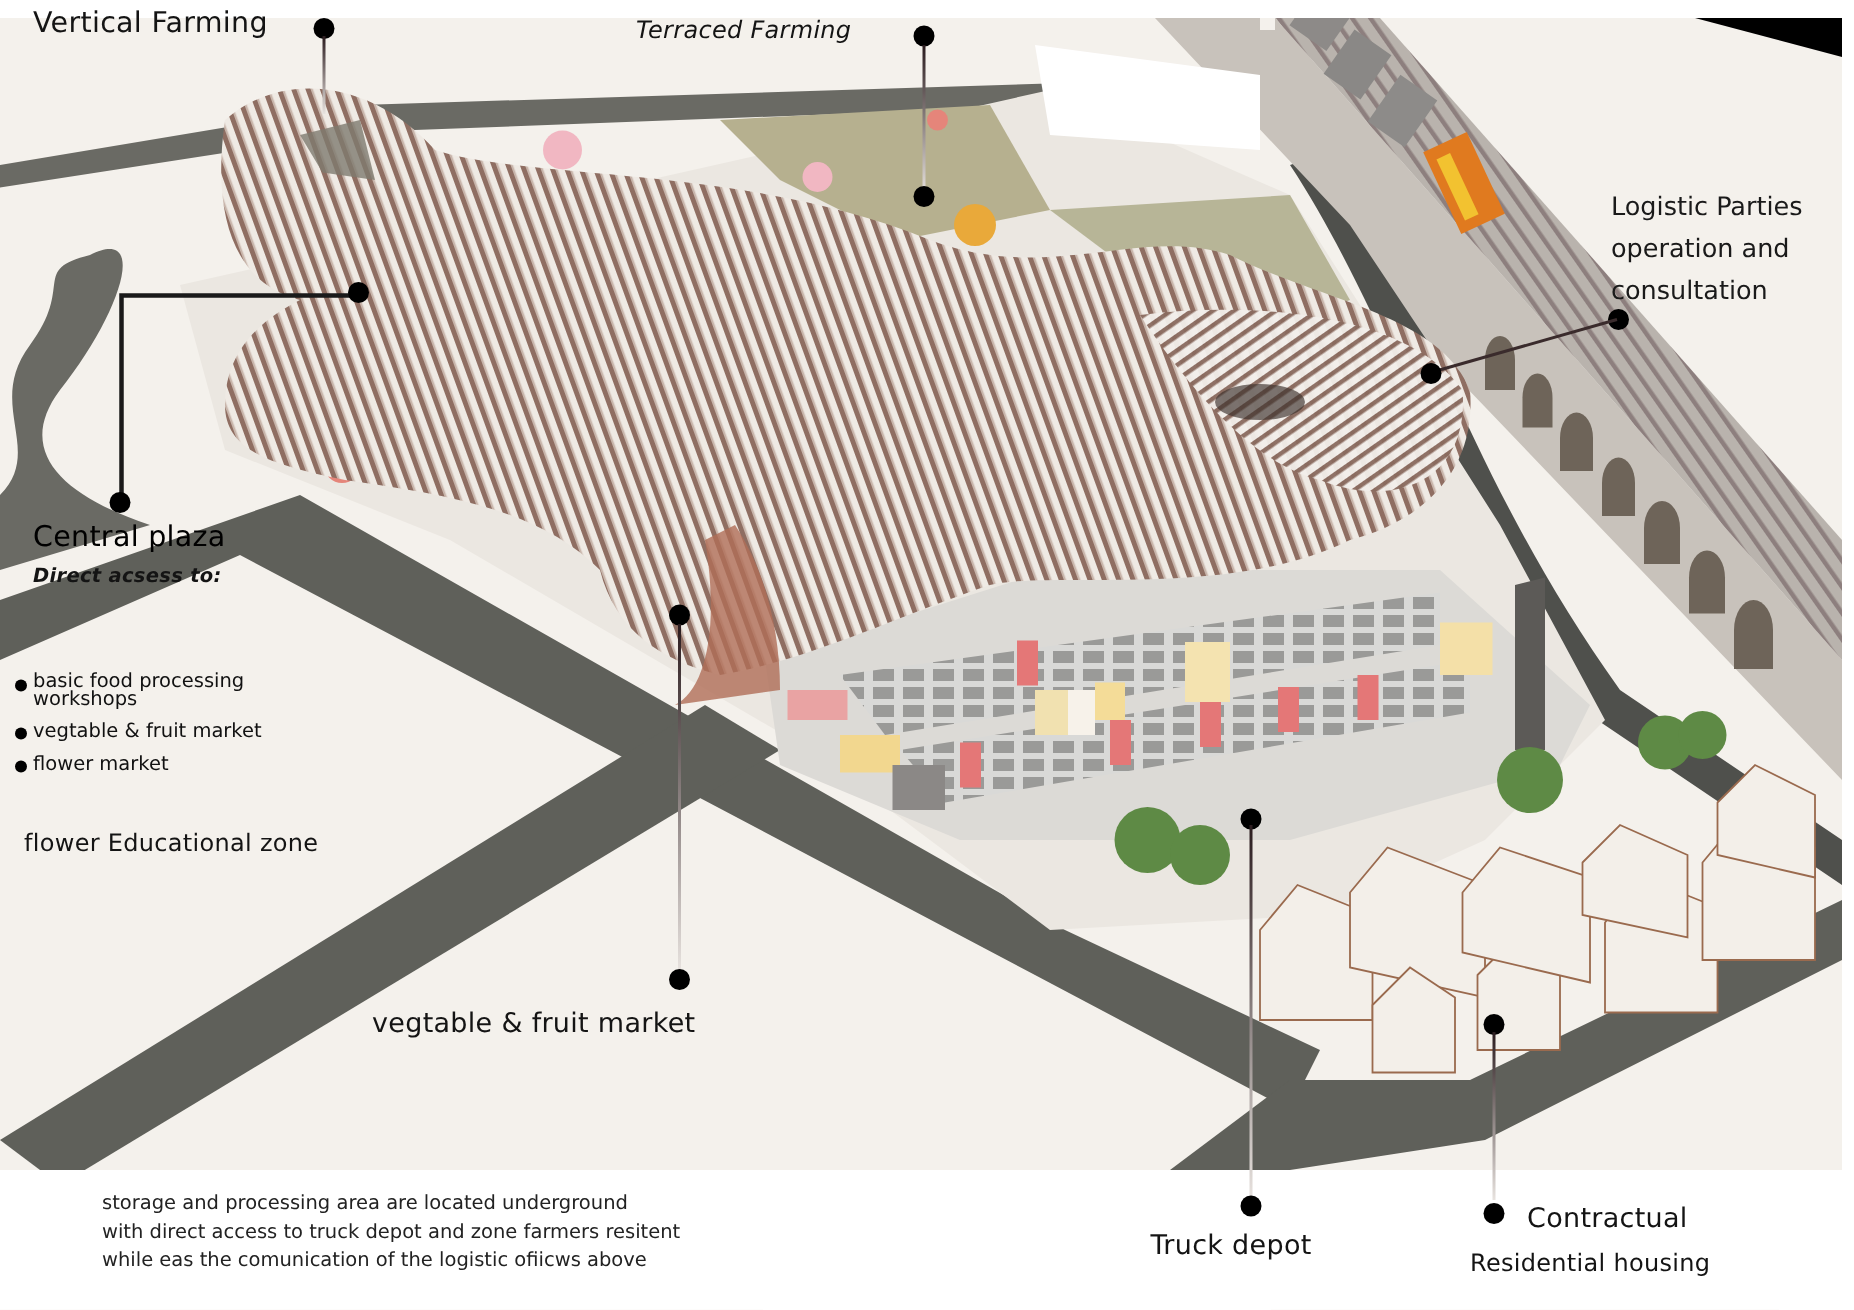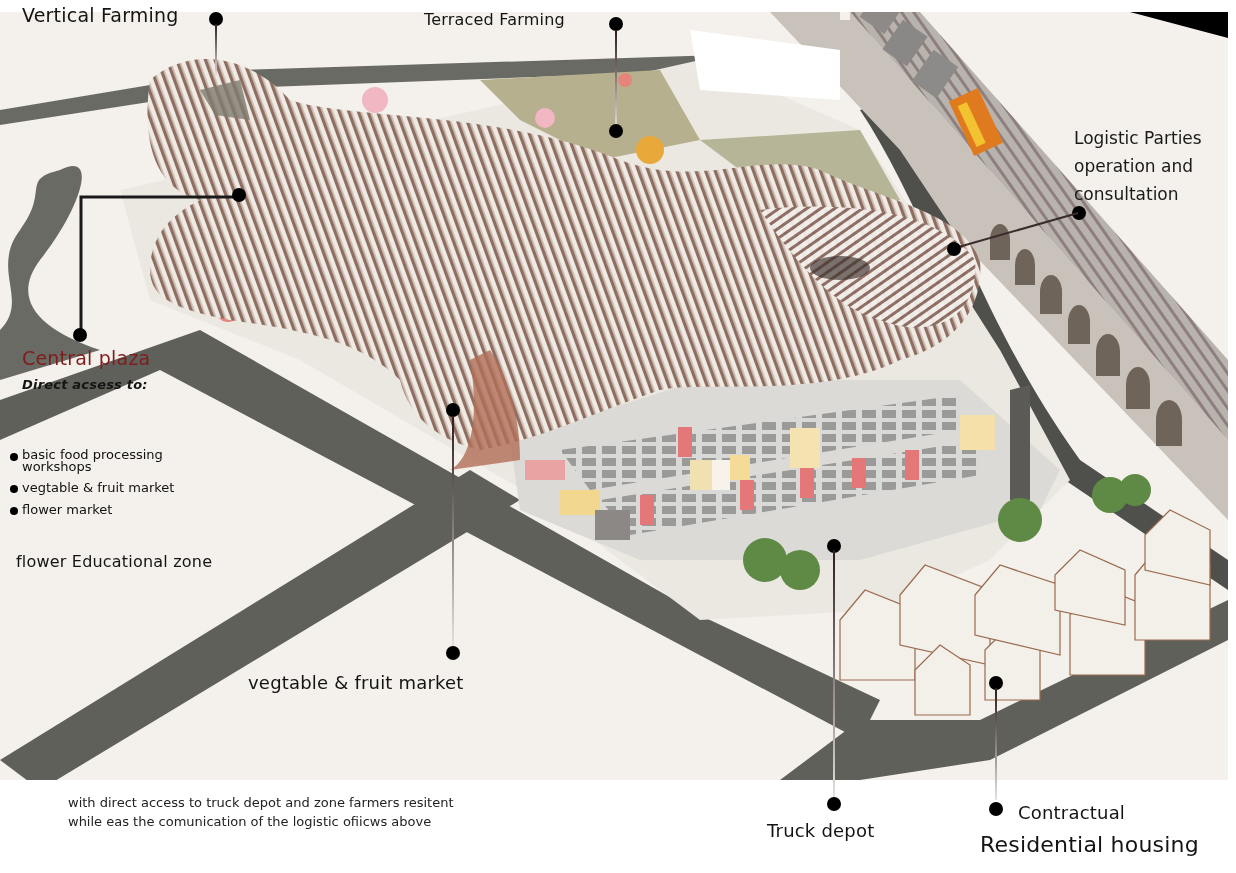--- a/index.html
+++ b/index.html
@@ -8,21 +8,21 @@
 
   .canvas { position: absolute; left: 0; top: 0; width: 1236px; height: 873px; }
   .render { position: absolute; left: 0; top: 12px; width: 1228px; height: 768px; background: #f4f1ec; overflow: hidden; }
   svg.scene { position: absolute; left: 0; top: 0; }
 
   .label { position: absolute; white-space: nowrap; color: #141414; font-family: "DejaVu Sans", sans-serif; letter-spacing: 0.2px; text-align: right; }
   .label.lg { font-size: 19px; }
   .label.md { font-size: 16px; }
   .label.sm { font-size: 14px; }
   .label.xs { font-size: 11px; line-height: 16px; color: #2a2a2a; }
-  .label.red { color: #7f1d1d; font-size: 19px; }
+  .label.red { color: #000000; font-size: 19px; }
   .block { position: absolute; color: #1a1a1a; }
   .block p { white-space: nowrap; }
 
   .dot { position: absolute; width: 14px; height: 14px; border-radius: 50%; background: #000; }
   .leader { position: absolute; width: 2px; background: linear-gradient(#2b1c1f, #e8e3df); }
 
   .bullet-list { list-style: none; }
   .bullet-list li { position: relative; padding-left: 12px; font-size: 13px; line-height: 14px; margin-bottom: 8px; }
   .bullet-list li::before { content: ""; position: absolute; left: 0; top: 4px; width: 8px; height: 8px; border-radius: 50%; background: #000; }
 
@@ -154,21 +154,21 @@
   </div>
 
   <svg style="position:absolute;left:1130px;top:12px" width="98" height="26">
     <path d="M0 0 L98 0 L98 26 Z" fill="#000"></path>
   </svg>
 
   <div class="label lg" style="left:22px;top:4px;">Vertical Farming</div>
   <div class="dot" style="left:209px;top:12px;"></div>
   <div class="leader" style="left:215px;top:24px;height:52px;"></div>
 
-  <div class="label md" style="left:424px;top:10px;">Terraced Farming</div>
+  <div class="label md" style="left:424px;top:10px;font-style:italic;">Terraced Farming</div>
   <div class="dot" style="left:609px;top:17px;"></div>
   <div class="leader" style="left:615px;top:30px;height:100px;"></div>
   <div class="dot" style="left:609px;top:124px;"></div>
 
   <div class="block" style="left:1074px;top:124px;width:160px;font-size:17px;line-height:28px;">
     <p>Logistic Parties</p>
     <p>operation and</p>
     <p>consultation</p>
   </div>
   <div class="dot" style="left:1072px;top:206px;"></div>
@@ -199,19 +199,20 @@
 
   <div class="dot" style="left:827px;top:539px;"></div>
   <div class="leader" style="left:833px;top:550px;height:250px;"></div>
   <div class="dot" style="left:827px;top:797px;"></div>
   <div class="label md" style="left:767px;top:820px;font-size:18px;">Truck depot</div>
 
   <div class="dot" style="left:989px;top:676px;"></div>
   <div class="leader" style="left:995px;top:688px;height:112px;"></div>
   <div class="dot" style="left:989px;top:802px;"></div>
   <div class="label md" style="left:1018px;top:802px;font-size:18px;">Contractual</div>
-  <div class="label md" style="left:980px;top:832px;font-size:22px;">Residential housing</div>
+  <div class="label md" style="left:980px;top:832px;font-size:16px;">Residential housing</div>
 
   <div class="footer-note">
+    <p>storage and processing area are located underground</p>
     <p>with direct access to truck depot and zone farmers resitent</p>
     <p>while eas the comunication of the  logistic ofiicws above</p>
   </div>
 </div>
 
 </body></html>

